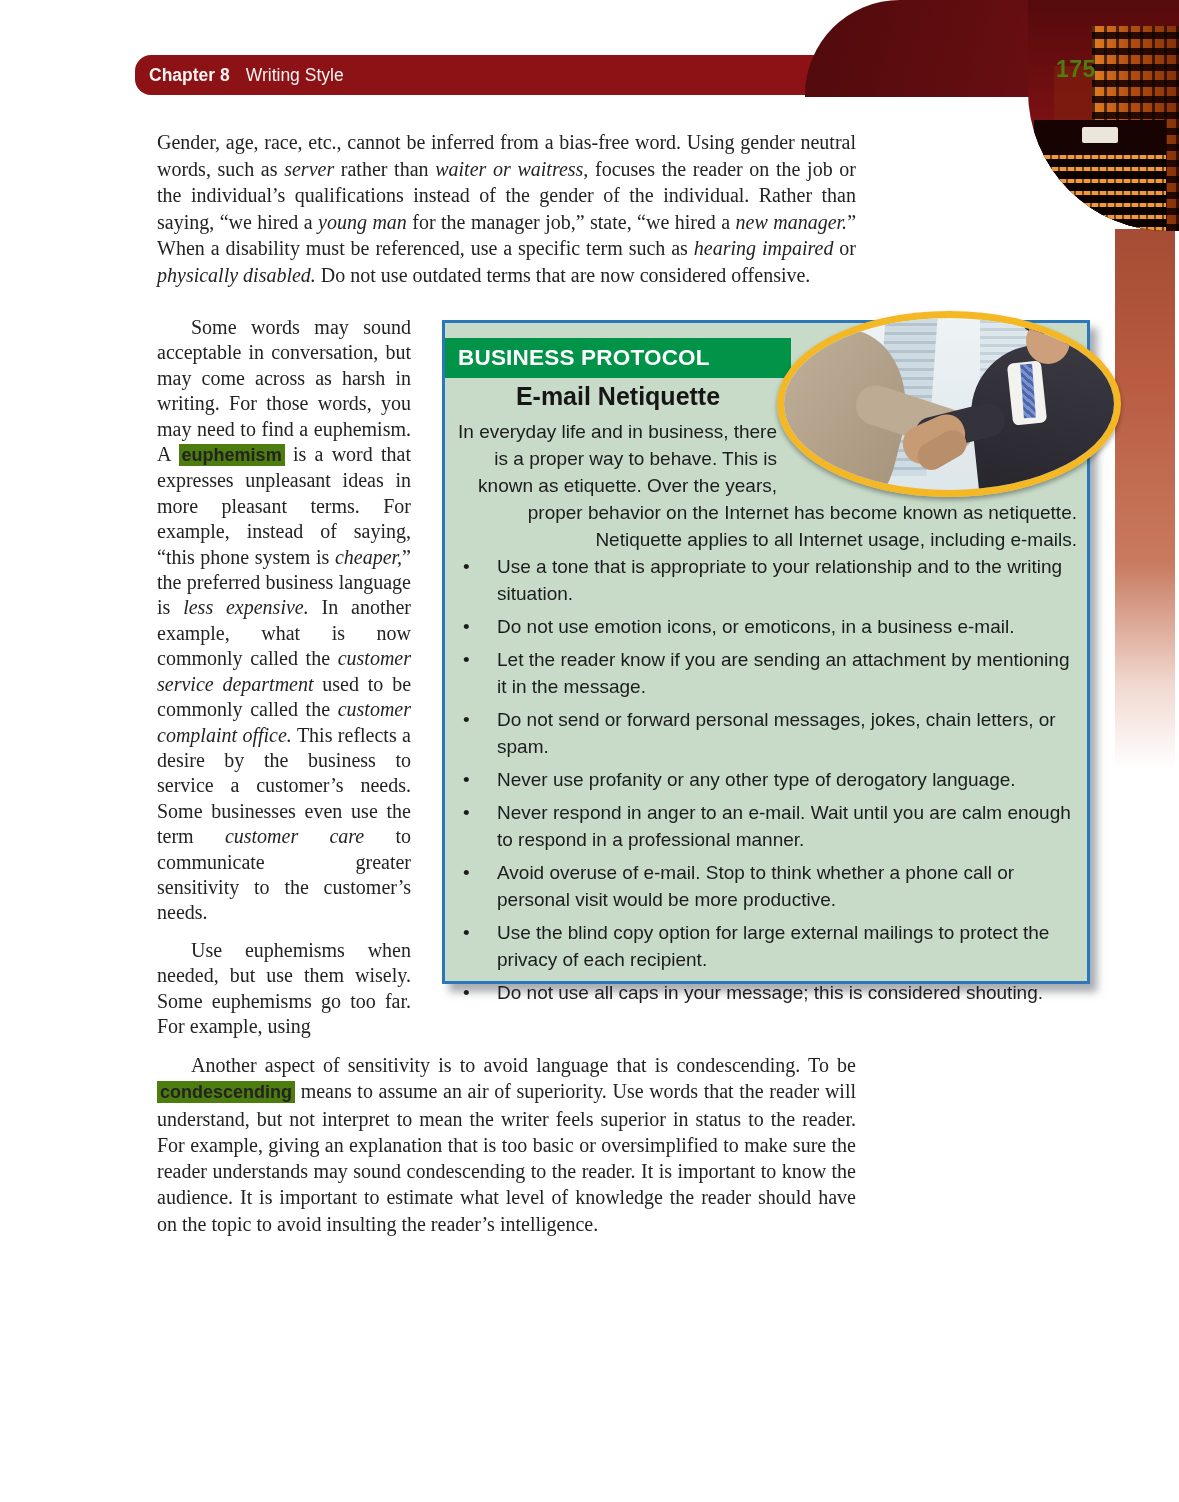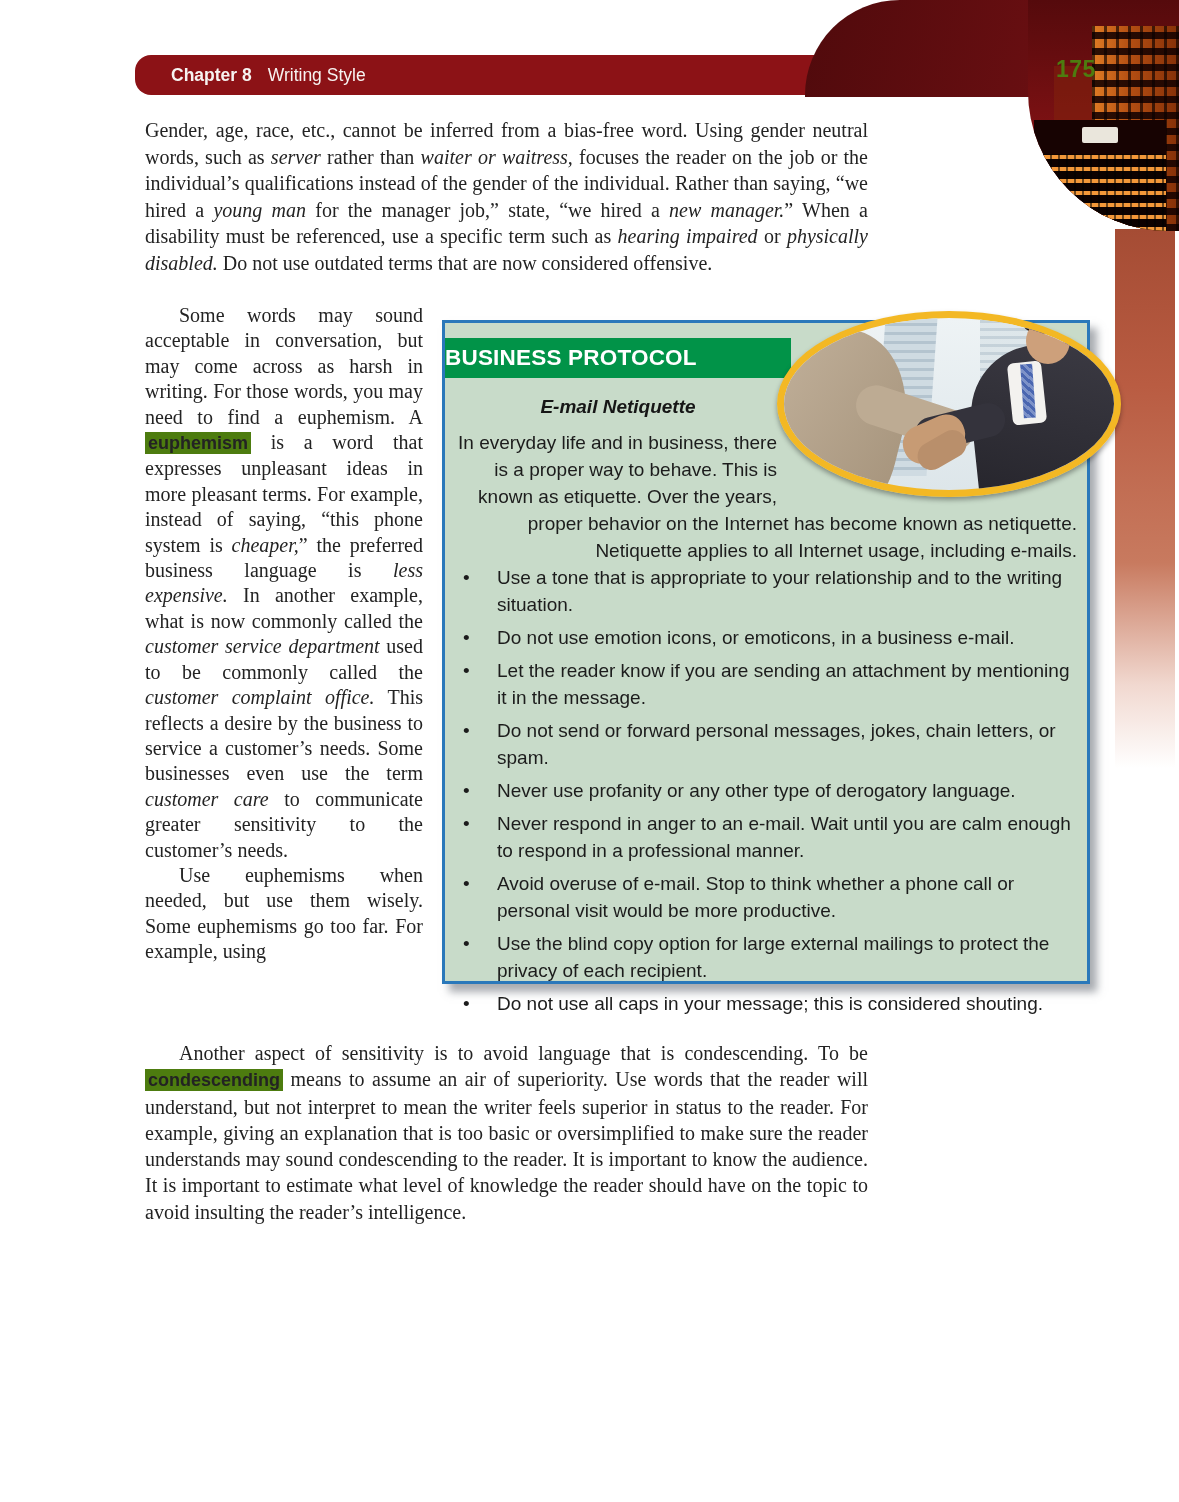--- a/index.html
+++ b/index.html
@@ -5,21 +5,21 @@
   html,body{margin:0;padding:0;background:#e8e8e8;}
   .page{
     position:relative; width:1179px; height:1502px; background:#ffffff;
     overflow:hidden; font-family:"Liberation Serif","DejaVu Serif",serif;
     margin:0 auto;
   }
   
   .header-bar{
     position:absolute; left:135px; top:55px; width:906px; height:40px;
     background:#8c1216; border-radius:16px 0 0 16px;
-    display:flex; align-items:center; padding-left:36px; box-sizing:border-box;
+    display:flex; align-items:center; padding-left:14px; box-sizing:border-box;
     font-family:"Liberation Sans","DejaVu Sans",sans-serif; color:#f7f3f1;
     z-index:2;
   }
   .header-bar .chap{font-weight:bold; font-size:17.5px;}
   .header-bar .sect{font-size:17.5px; margin-left:16px; font-weight:normal;}
   .photo-top{
     position:absolute; left:805px; top:0; width:374px; height:97px;
     border-radius:95px 0 0 0;
     background:linear-gradient(105deg,#500a0c,#6b0f12 70%,#771114);
     z-index:3;
@@ -61,46 +61,46 @@
     font-family:"Liberation Sans","DejaVu Sans",sans-serif;
     font-weight:bold; font-size:23px; color:#4d7c0f; letter-spacing:.5px;
   }
   .side-strip{
     position:absolute; left:1115px; top:229px; width:60px; height:556px;
     background:linear-gradient(180deg,#a54c34 0%,#b95c42 28%,#c87a5f 60%,rgba(224,169,150,.45) 82%,rgba(255,255,255,0) 97%);
     z-index:1;
   }
   
   .bodytext{color:#232323; text-align:justify;}
-  .bodytext p{margin:0;}
+  .bodytext p{margin:12px;}
   .bodytext p.indent{text-indent:34px;}
   .seg-i{font-style:italic;}
   .seg-hl{
     background:#4d7c0f; font-family:"Liberation Sans","DejaVu Sans",sans-serif;
     font-weight:bold; font-size:18px; padding:1px 3px;
   }
   .para-top{position:absolute; left:145px; top:117px; width:723px; font-size:20px; line-height:26.5px;}
   .left-col{position:absolute; left:145px; top:303px; width:278px; font-size:20px; line-height:25.4px;}
   .para-bottom{position:absolute; left:145px; top:1040px; width:723px; font-size:20px; line-height:26.3px;}
   
   .bp-box{
     position:absolute; left:442px; top:320px; width:648px; height:664px;
     background:#c8dbc9; border:3px solid #2a78ba; box-sizing:border-box;
     box-shadow:7px 8px 8px rgba(96,102,112,.55);
     font-family:"Liberation Sans","DejaVu Sans",sans-serif; color:#1c1c1c;
     z-index:2;
   }
   .bp-greenbar{
     margin-top:15px; width:346px; height:40px; background:#019348;
-    display:flex; align-items:center; box-sizing:border-box;
+    display:flex; align-items:center; padding-left:13px; box-sizing:border-box;
     color:#ffffff; font-weight:bold; font-size:22.5px; letter-spacing:.2px;
   }
   .bp-title{
-    width:346px; margin-top:14px; text-align:center;
-    font-weight:bold; font-size:19px; color:#161616; line-height:30px;font-style:italic;
+    width:346px; margin-top:3px; text-align:center;
+    font-weight:bold; font-size:25px; color:#161616; line-height:30px;
   }
   .bp-intro{margin:7px 10px 0 13px; font-size:19px; line-height:27px;text-align:right;}
   .oval-spacer{float:right; width:300px; height:78px;}
   .bp-bullets{margin:0 8px 0 0;}
   .bullet-row{display:flex; margin-bottom:6px; font-size:19px; line-height:27px;}
   .bullet-row .dot{width:34px; padding-left:18px; box-sizing:content-box; flex:0 0 auto; font-size:19px;}
   .bullet-row .btext{flex:1; padding-right:4px;}
   
   .oval{
     position:absolute; left:332px; top:-12px; width:330px; height:172px;

